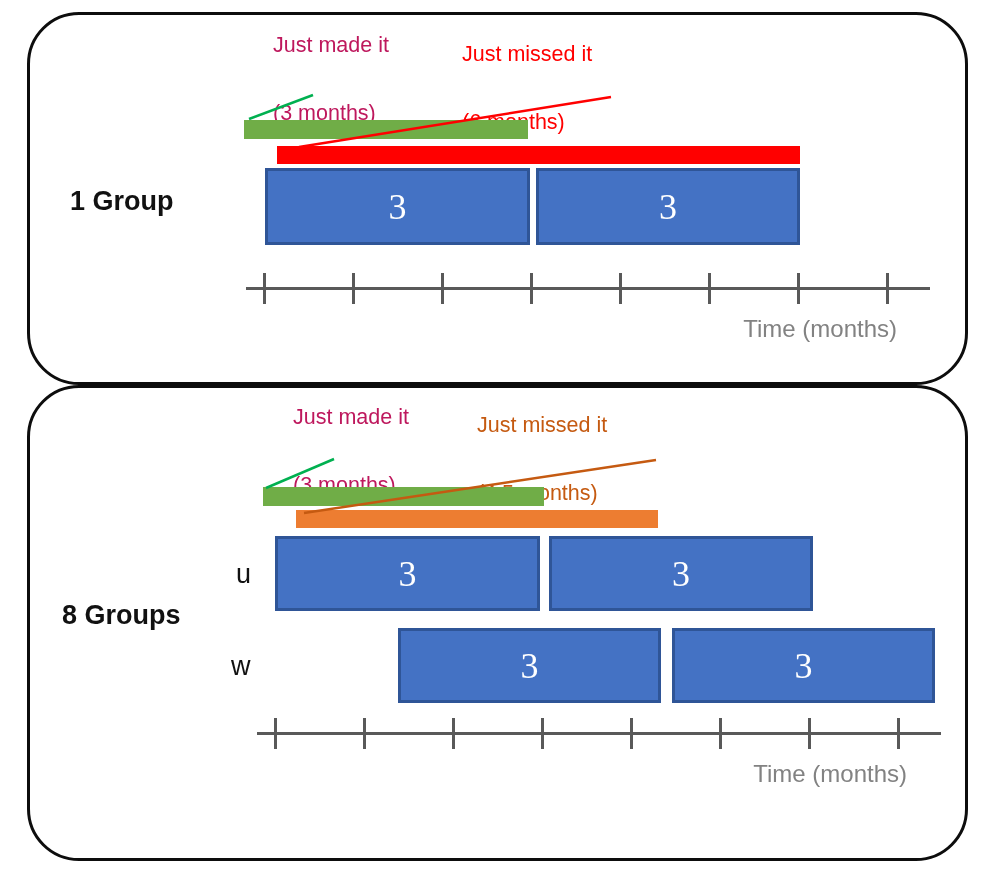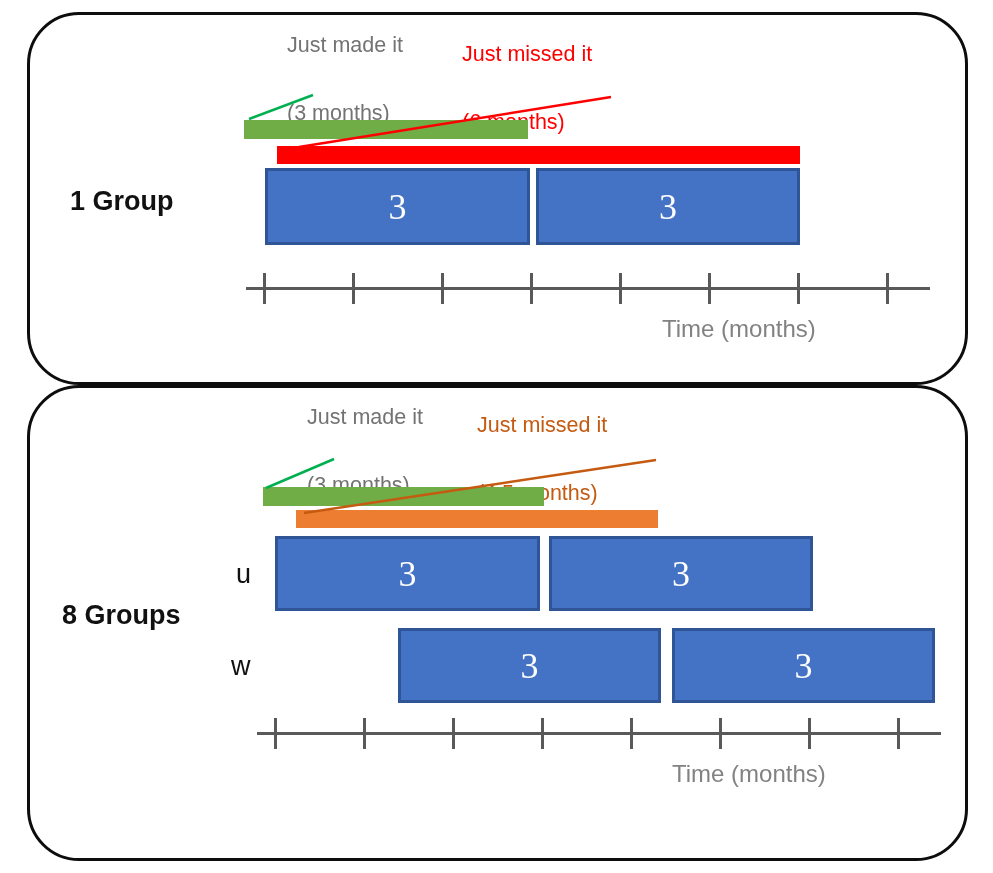--- a/index.html
+++ b/index.html
@@ -14,21 +14,21 @@
   #panel-1{top:12px;height:373px;}
   #panel-2{top:385px;height:476px;}
 
   .panel-title{
     position:absolute;font-size:27px;font-weight:bold;color:#111111;white-space:nowrap;
   }
   #p1-title{left:70px;top:186px;}
   #p2-title{left:62px;top:600px;}
 
   .annot{position:absolute;font-size:21.5px;line-height:34px;white-space:pre-line;}
-  .annot-green{color:#737373;margin-left:14px;}
+  .annot-green{color:#be185d;}
   .annot-red{color:#FF0000;}
   .annot-orange{color:#C55A11;}
   #p1-made-label{left:273px;top:28px;}
   #p1-missed-label{left:462px;top:37px;}
   #p2-made-label{left:293px;top:400px;}
   #p2-missed-label{left:477px;top:408px;}
 
   .bar{position:absolute;}
   #p1-green-bar{left:244px;top:120px;width:284px;height:19px;background:#70AD47;}
   #p1-red-bar{left:277px;top:146px;width:523px;height:18px;background:#FF0000;}
@@ -52,21 +52,21 @@
   #p2-w-label{left:231px;top:651px;}
 
   .axis-line{position:absolute;height:3px;background:#595959;}
   #p1-axis-line{left:246px;top:287px;width:684px;}
   #p2-axis-line{left:257px;top:732px;width:684px;}
   .tick{position:absolute;width:3px;height:31px;background:#595959;}
   .p1-tick{top:273px;}
   .p2-tick{top:718px;}
 
   .time-label{
-    position:absolute;font-size:24px;color:#828282;width:235px;text-align:left;white-space:nowrap;
+    position:absolute;font-size:24px;color:#828282;width:235px;text-align:right;white-space:nowrap;
   }
   #p1-time-label{left:662px;top:315px;}
   #p2-time-label{left:672px;top:760px;}
 
   #leader-svg{position:absolute;left:0;top:0;pointer-events:none;}
 </style>
 </head>
 <body>
 
 <div id="stage">

